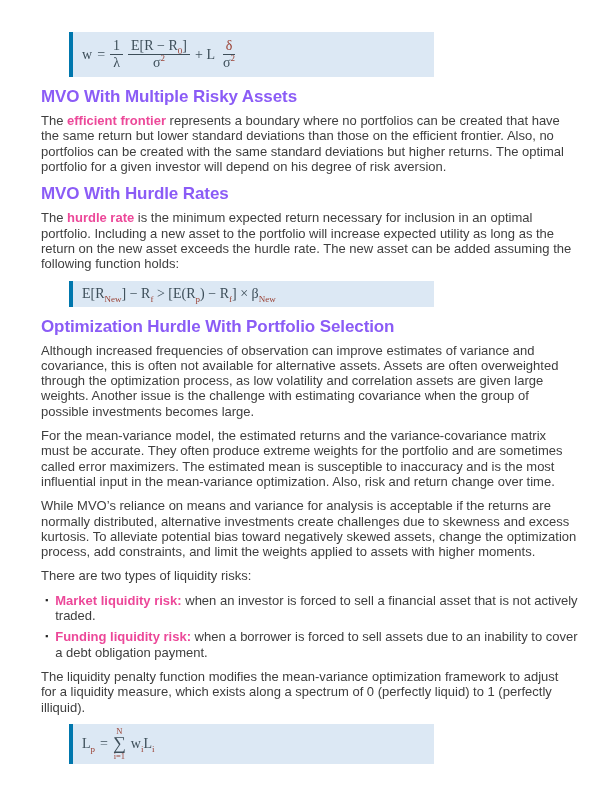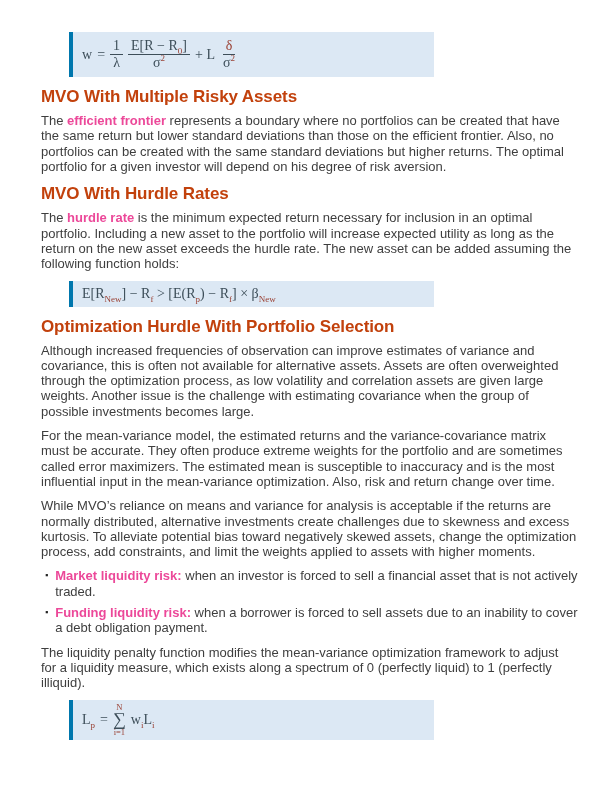--- a/index.html
+++ b/index.html
@@ -6,21 +6,21 @@
   body{
     width:609px;height:795px;background:#ffffff;overflow:hidden;
     font-family:"Liberation Sans",sans-serif;
   }
   .page{
     width:609px;height:795px;box-sizing:border-box;
     padding:29px 32px 0 41px;
   }
   h2{
     font-family:"Liberation Sans",sans-serif;
-    font-size:17px;line-height:20px;font-weight:bold;color:#c2410c;
+    font-size:17px;line-height:20px;font-weight:bold;color:#8b5cf6;
     margin:10px 0 6px 0;letter-spacing:-0.1px;
   }
   p{
     font-size:13px;line-height:15.3px;color:#3e3e3e;
     margin:0 0 9px 0;width:536px;
   }
   p b, .bullet b{color:#ec4899;}
   
   .formula-box{
     width:365px;margin:3px 0 10px 28px;box-sizing:border-box;
@@ -83,20 +83,21 @@
 
   <div class="formula-box pad-mid">
     <div><span>E[R</span><sub class="accent">New</sub><span>] − R</span><sub class="accent">f</sub><span> &gt; [E(R</span><sub class="accent">p</sub><span>) − R</span><sub class="accent">f</sub><span>] × β</span><sub class="accent">New</sub></div>
   </div>
 
   <h2>Optimization Hurdle With Portfolio Selection</h2>
   <p>Although increased frequencies of observation can improve estimates of variance and covariance, this is often not available for alternative assets. Assets are often overweighted through the optimization process, as low volatility and correlation assets are given large weights. Another issue is the challenge with estimating covariance when the group of possible investments becomes large.</p>
   <p>For the mean-variance model, the estimated returns and the variance-covariance matrix must be accurate. They often produce extreme weights for the portfolio and are sometimes called error maximizers. The estimated mean is susceptible to inaccuracy and is the most influential input in the mean-variance optimization. Also, risk and return change over time.</p>
   <p>While MVO’s reliance on means and variance for analysis is acceptable if the returns are normally distributed, alternative investments create challenges due to skewness and excess kurtosis. To alleviate potential bias toward negatively skewed assets, change the optimization process, add constraints, and limit the weights applied to assets with higher moments.</p>
 
+  <p>There are two types of liquidity risks:</p>
 
   <div class="bullets">
     <div class="bullet">
       <span class="bullet-marker">▪</span>
       <span class="bullet-text"><b>Market liquidity risk:</b><span> when an investor is forced to sell a financial asset that is not actively traded.</span></span>
     </div>
     <div class="bullet">
       <span class="bullet-marker">▪</span>
       <span class="bullet-text"><b>Funding liquidity risk:</b><span> when a borrower is forced to sell assets due to an inability to cover a debt obligation payment.</span></span>
     </div>

